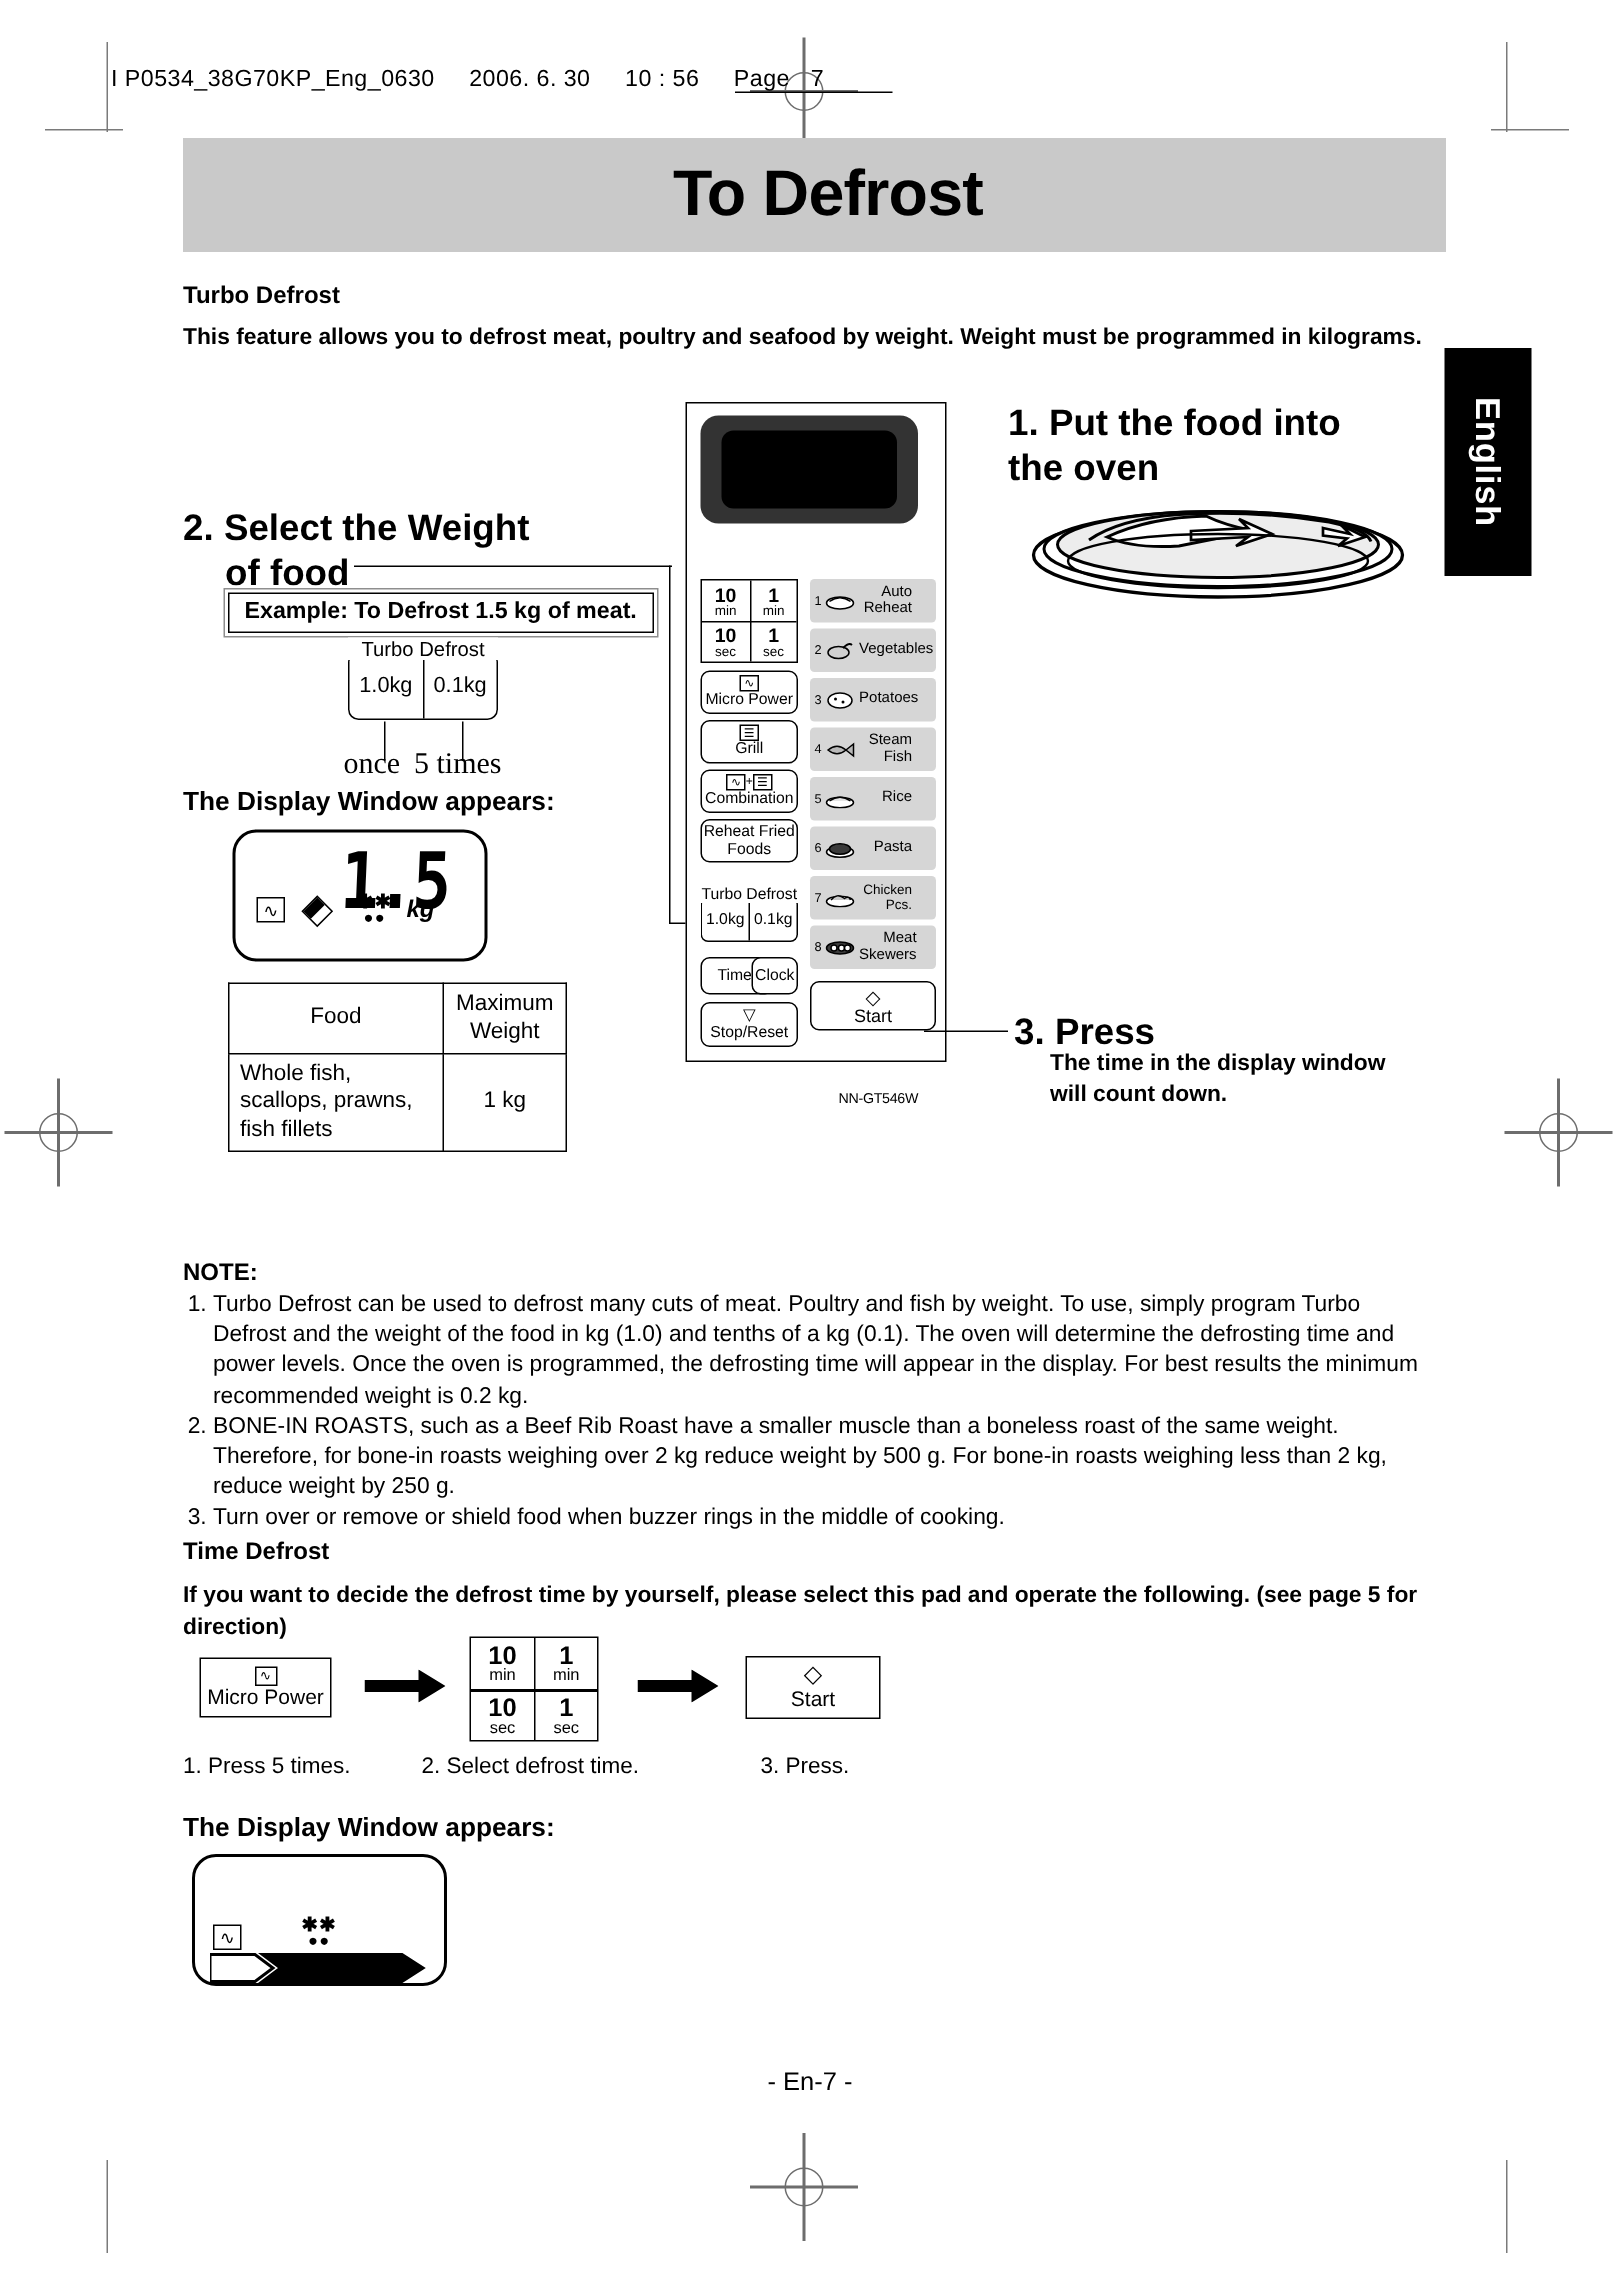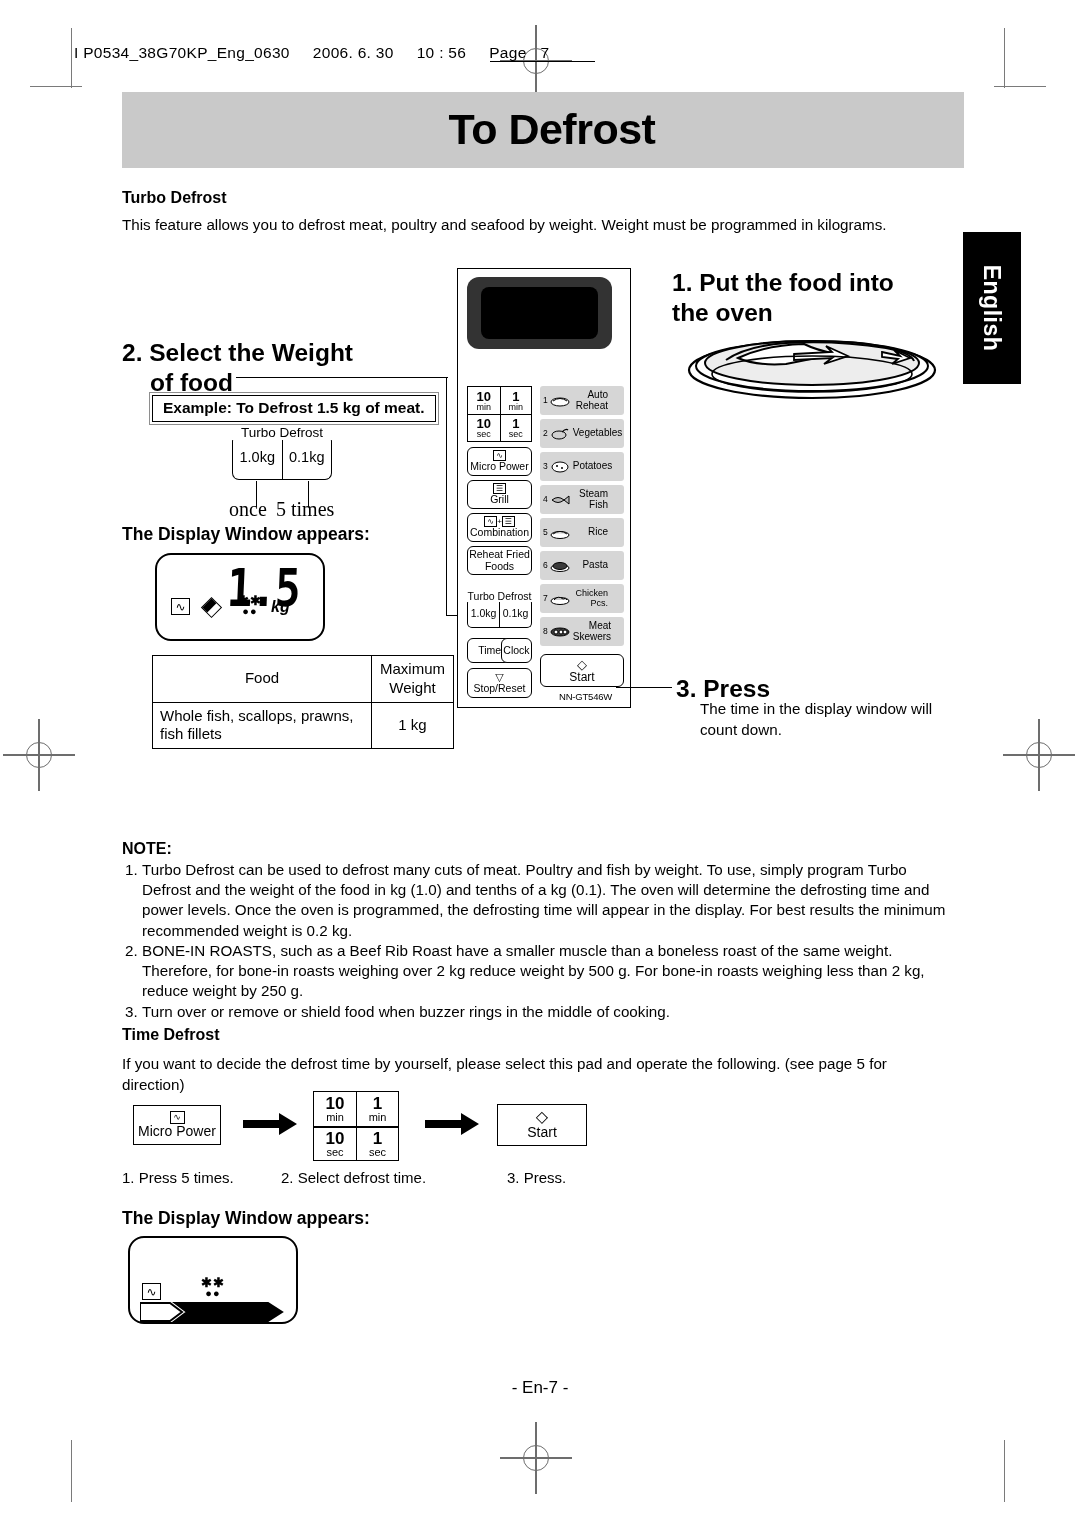--- a/index.html
+++ b/index.html
@@ -4,21 +4,21 @@
 <style>
   * { box-sizing: border-box; }
   html, body { margin:0; padding:0; }
   body {
     width:1080px; height:1528px; position:relative;
     background:#fff;
     font-family:"Liberation Sans", sans-serif;
     color:#000;
     overflow:hidden;
   }
-  .abs { position:absolute; }
+  .abs { position:absolute;font-weight:bold; }
 
   
   .regmark { position:absolute; width:72px; height:72px; }
   .regmark .v { position:absolute; left:35px; top:0; width:1.5px; height:72px; background:#6d6d6d; }
   .regmark .h { position:absolute; top:35px; left:0; width:72px; height:1.5px; background:#6d6d6d; }
   .regmark .c { position:absolute; left:23px; top:23px; width:26px; height:26px;
                 border:1.5px solid #6d6d6d; border-radius:50%; }
 
   .trimline { position:absolute; background:#7a7a7a; }
 
@@ -160,21 +160,21 @@
   .num-grid div:nth-child(3), .num-grid div:nth-child(4) { border-top:1.5px solid #000; }
   .td-pad { position:absolute; }
   .td-pad .cap { position:absolute; left:0; top:-1px; width:100%; text-align:center;
                  font-size:10.5px; background:#fff; z-index:3; }
   .td-pad .frm { position:absolute; left:0; top:7px; width:100%; height:30px;
                  border:1.5px solid #000; border-top:none; border-radius:5px; display:flex; }
   .td-pad .frm:before, .td-pad .frm:after { content:""; position:absolute; top:0; width:7px; height:1.5px; background:#000; }
   .td-pad .frm:before { left:0; } .td-pad .frm:after { right:0; }
   .td-pad .c { flex:1; display:flex; align-items:center; justify-content:center; font-size:10.5px; }
   .td-pad .c + .c { border-left:1.5px solid #000; }
-  .model-no { position:absolute; font-size:9.5px; letter-spacing:-.2px; }
+  .model-no { position:absolute; font-size:9.5px; letter-spacing:-.2px;margin-top:36px; }
 
   .mini-icon {
     display:inline-block; border:1px solid #000; width:13px; height:11px;
     font-size:8px; line-height:9px; text-align:center; vertical-align:middle;
   }
   .auto-ico {
     width:22px; height:14px; flex:0 0 22px; margin-right:2px;
     display:flex; align-items:center; justify-content:center;
   }
   .auto-num { font-size:8.5px; margin-right:1px; }
@@ -308,21 +308,21 @@
 <div class="lcd" style="left:155px; top:553px; width:170px; height:88px;">
   <div class="seg" style="left:70px; top:3px;">1.5</div>
   <div class="ico-wave" style="left:14px; top:43px;">∿</div>
   <div class="ico-diamond" style="left:47px; top:45px;"></div>
   <div class="defrost-mark" style="left:81px; top:41px;">
     ✱✱<br><span style="font-size:11px;">●●</span>
   </div>
   <div class="kg-lbl" style="left:114px; top:43px;">kg</div>
 </div>
 
-<table class="food" style="left:152px; top:655px; width:302px;">
+<table class="food" style="left:152px; top:655px; width:226px;">
   <tbody>
       <tr>
     <td class="hd">Food</td>
     <td class="hd w">
       <span>Maximum</span><br>
       <span>Weight</span>
     </td>
   </tr>
   <tr>
     <td>Whole fish, scallops, prawns, fish fillets</td>

